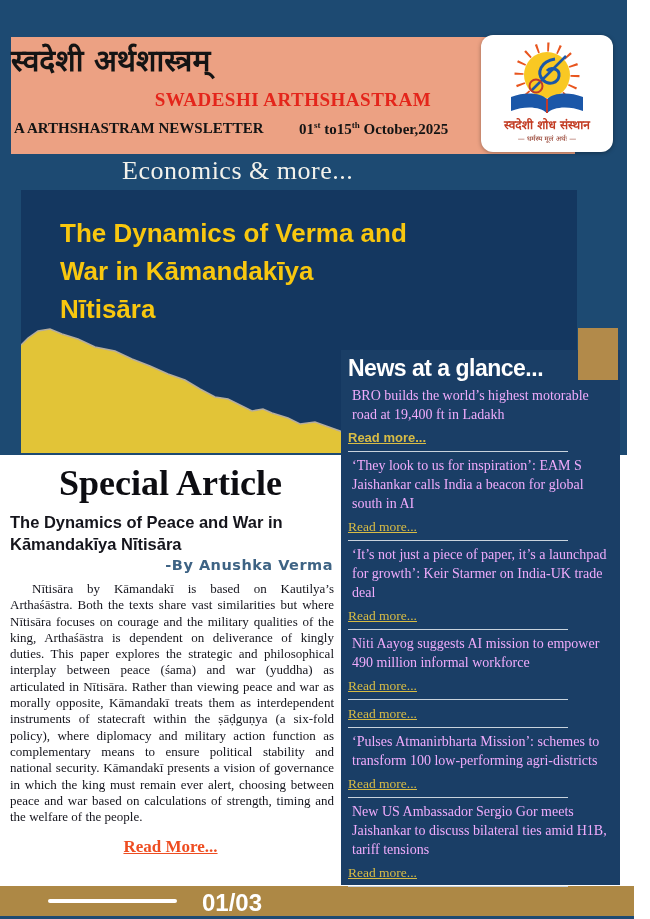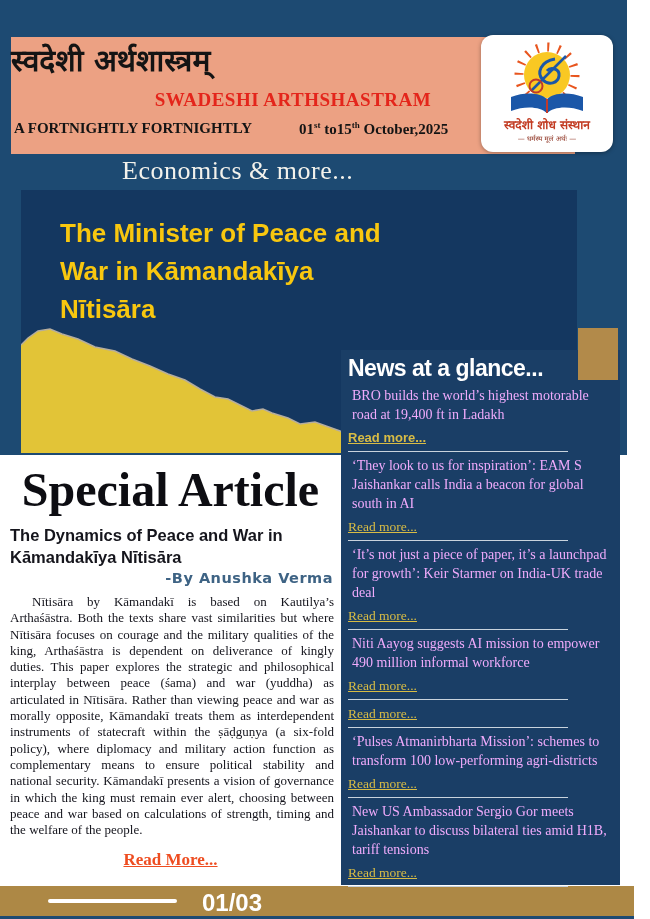--- a/index.html
+++ b/index.html
@@ -69,21 +69,21 @@
   }
   .news-readmore.sans { font-family:"Liberation Sans", "DejaVu Sans", sans-serif; font-weight:bold; font-size:13px; }
   .news-sep { width:220px; height:1px; background:#c9d3dd; margin:5px 0 4px 0; }
 
   .tan-square { position:absolute; left:578px; top:328px; width:40px; height:52px; background:#b28a4a; z-index:5; }
 
   
   .article { position:absolute; left:0; top:455px; width:341px; height:431px; background:#ffffff; }
   .article-title {
     margin:7px 0 0 0; text-align:center;
-    font-weight:bold; font-size:48px; color:#0d0d12;
+    font-weight:bold; font-size:36px; color:#0d0d12;
   }
   .article-headline {
     margin:7px 6px 0 10px; font-family:"Liberation Sans", "DejaVu Sans", sans-serif;
     font-weight:bold; font-size:16.5px; line-height:22px; color:#15151c;
   }
   .article-byline {
     margin:2px 8px 8px 0; text-align:right;
     font-family:"DejaVu Sans", sans-serif; font-weight:bold; letter-spacing:0.5px;
     font-size:14.5px; color:#3e6384;
   }
@@ -108,21 +108,21 @@
 </head>
 <body>
 
 <div class="page">
 
   <div class="top-bg"></div>
 
   <div class="banner">
     <div class="masthead-dev">स्वदेशी अर्थशास्त्रम्</div>
     <div class="masthead-eng">SWADESHI ARTHSHASTRAM</div>
-    <div class="masthead-type">A FORTNIGHTLY FORTNIGHTLY</div>
+    <div class="masthead-type">A ARTHSHASTRAM NEWSLETTER</div>
     <div class="masthead-date"><span>01</span><sup>st</sup><span> to</span><span>15</span><sup>th</sup><span> October,2025</span></div>
   </div>
 
   <div class="logo-box">
     <svg width="132" height="117" viewBox="0 0 132 117">
       <circle cx="66" cy="40" r="28" fill="none" stroke="#e8551e" stroke-width="9" stroke-dasharray="2 9"></circle>
       <circle cx="66" cy="40" r="23" fill="#f9c823"></circle>
       <line x1="50" y1="56" x2="85" y2="21" stroke="#1b57a8" stroke-width="2.5"></line>
       <circle cx="55" cy="51" r="6.5" fill="none" stroke="#c0392b" stroke-width="2"></circle>
       <path d="M74,24 C60,26 55,38 62,45 C68,51 77,48 78,41 C79,34 70,31 66,36" fill="none" stroke="#1b57a8" stroke-width="3"></path>
@@ -134,21 +134,21 @@
   </div>
 
   <div class="economics">Economics &amp; more...</div>
 
   <div class="hero">
     <svg class="mountain-svg" width="556" height="263" viewBox="0 0 556 263">
       <polygon points="0,155 7,148 17,141 29,139 41,144 57,149 74,157 94,161 111,169 129,176 147,184 164,190 179,199 194,207 207,209 221,216 231,221 242,219 251,223 267,228 279,234 294,232 305,236 319,241 329,248 340,255 348,263 0,263" fill="#e2c437"></polygon>
       <polyline points="0,155 7,148 17,141 29,139 41,144 57,149 74,157 94,161 111,169 129,176 147,184 164,190 179,199 194,207 207,209 221,216 231,221 242,219 251,223 267,228 279,234 294,232 305,236 319,241 329,248 340,255 348,263" fill="none" stroke="#b5ad9e" stroke-width="1.5"></polyline>
     </svg>
     <div class="hero-title">
-      <div>The Minister of Peace and</div>
+      <div>The Dynamics of Verma and</div>
       <div>War in Kāmandakīya</div>
       <div>Nītisāra</div>
     </div>
   </div>
 
   <div class="news-panel">
     <h2 class="news-heading">News at a  glance...</h2>
 
     <p class="news-item">BRO builds the world’s highest motorable road at 19,400 ft in Ladakh</p>
     <a class="news-readmore sans">Read more...</a>

